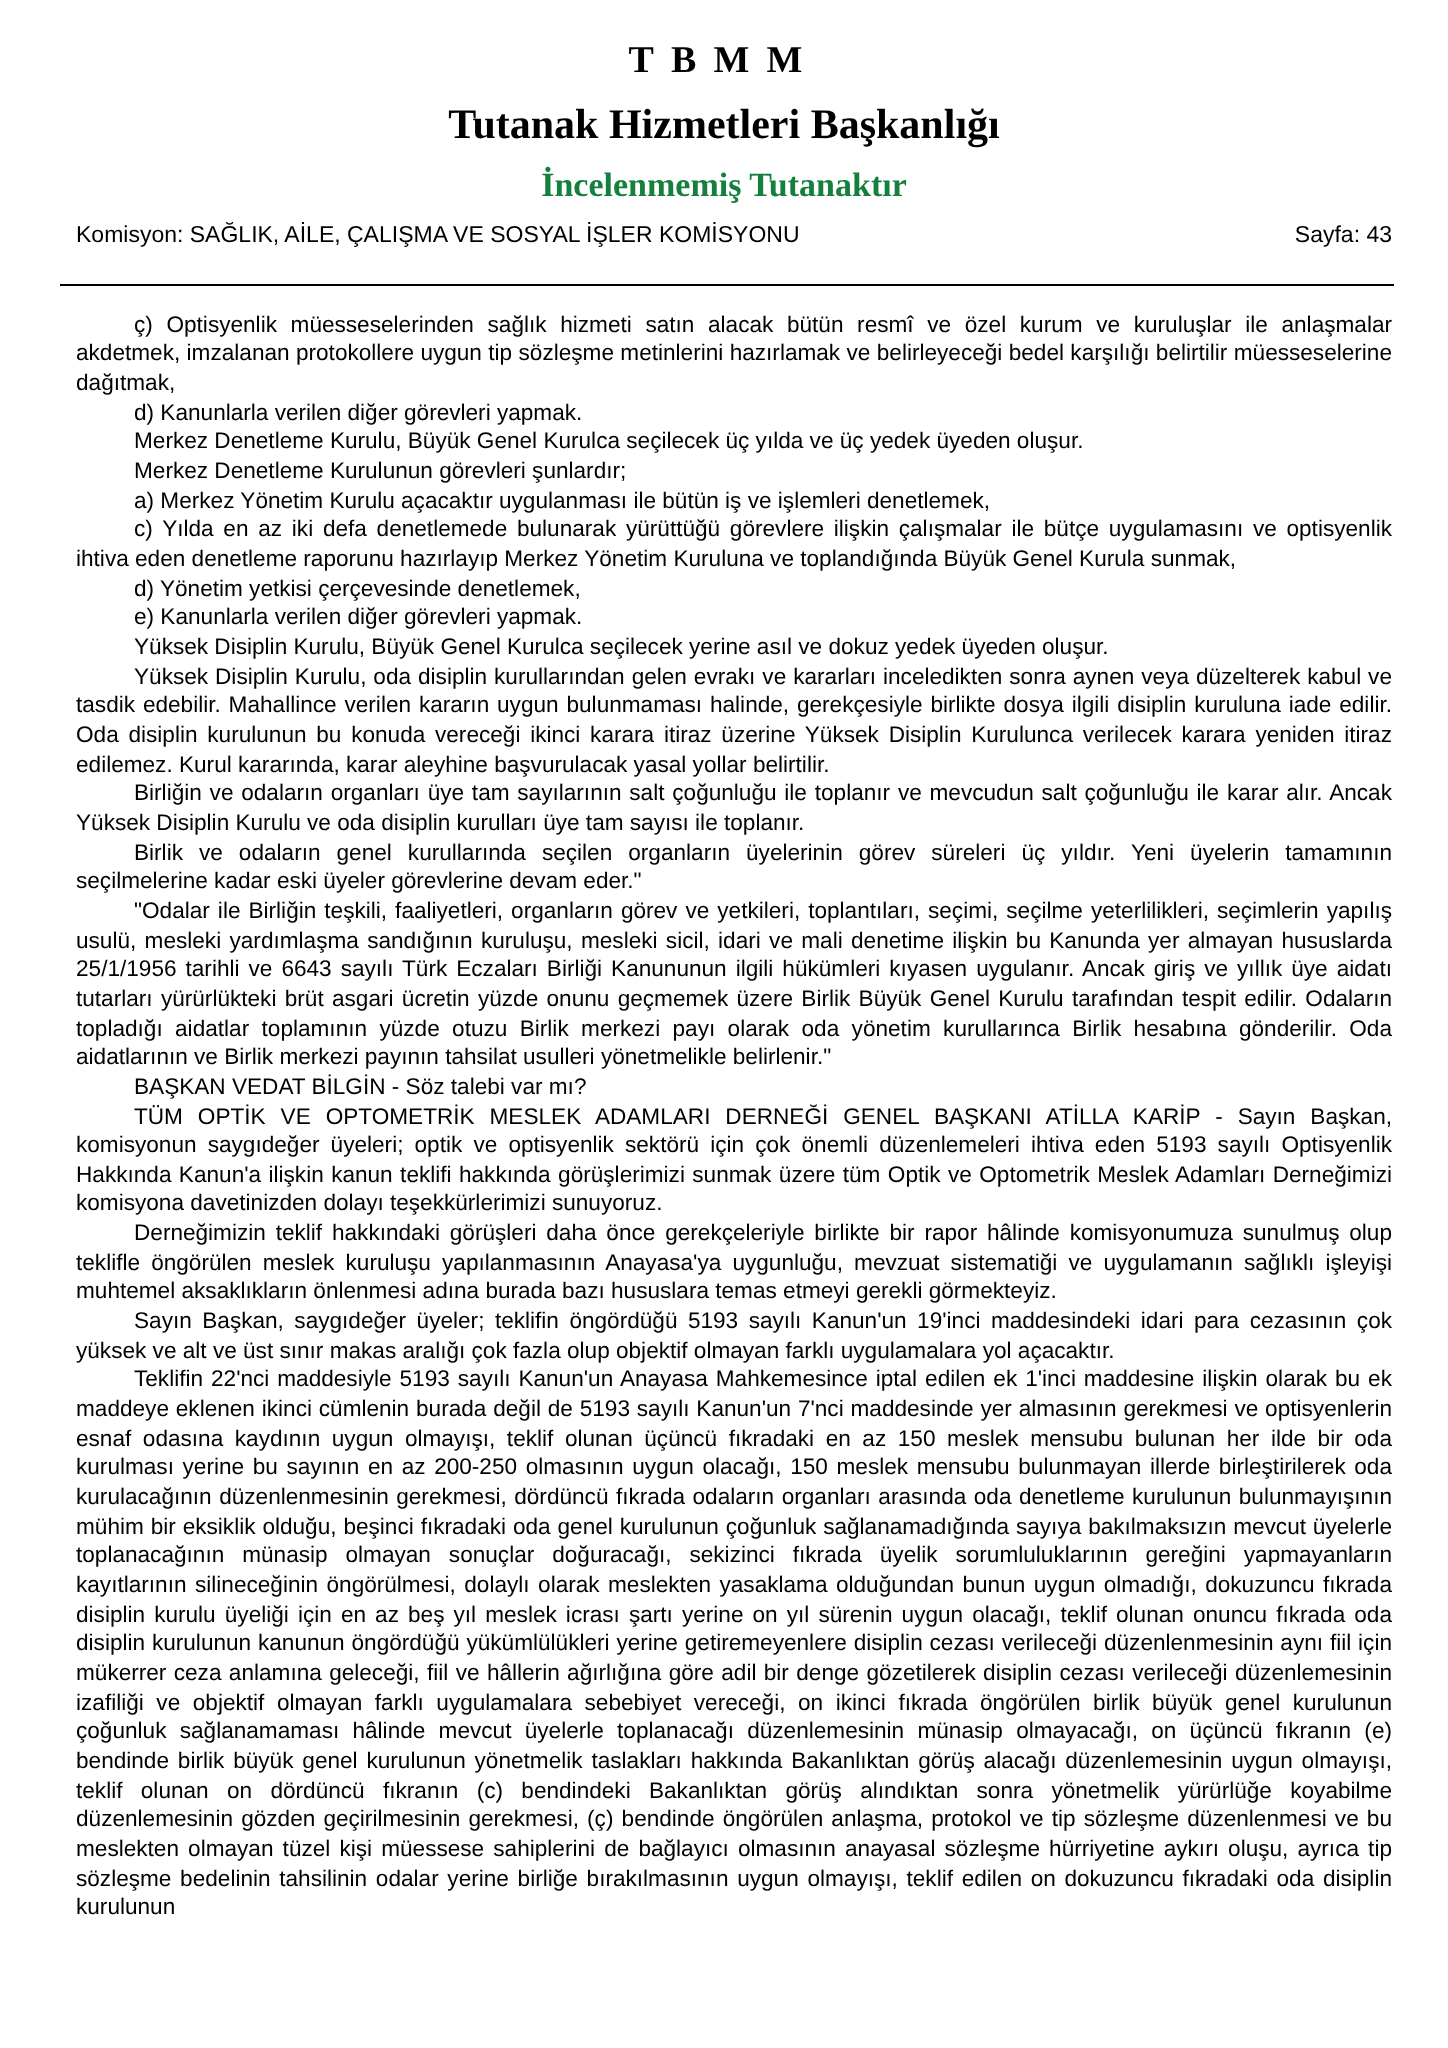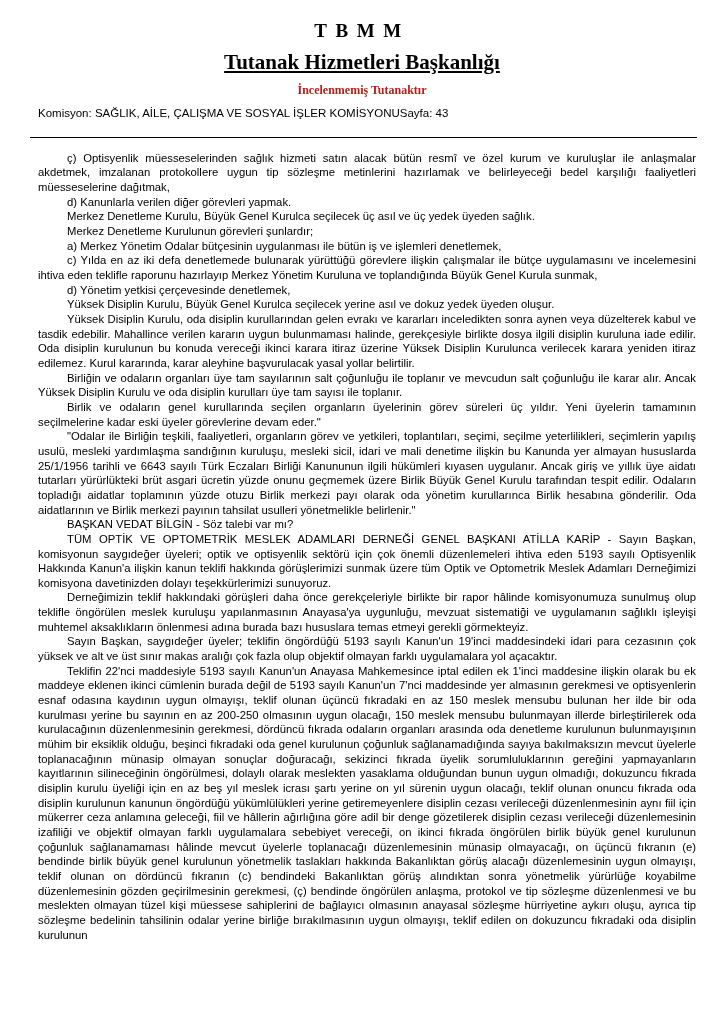--- a/index.html
+++ b/index.html
@@ -26,33 +26,32 @@
     font-size: 19px;
     letter-spacing: 0.45em;
     line-height: 1;
   }
   .dept-title {
     font-family: "Liberation Serif", serif;
     font-weight: bold;
     font-size: 21px;
     line-height: 1;
     margin-top: 12px;
-    text-decoration: underline;
   }
   .status-title {
     font-family: "Liberation Serif", serif;
     font-weight: bold;
-    font-size: 12px;
+    font-size: 17px;
     line-height: 1;
     margin-top: 11px;
-    color: #b91c1c;
+    color: #15803d;
   }
   .meta-row {
     display: flex;
-    justify-content: flex-start;
+    justify-content: space-between;
     align-items: baseline;
     margin: 11px 28px 16px 38px;
     font-size: 11.5px;
     line-height: 1.2;
   }
   .header-rule {
     border: none;
     border-top: 1.6px solid #000000;
     margin: 4px 27px 0 30px;
   }
@@ -79,27 +78,28 @@
     <div class="status-title">İncelenmemiş Tutanaktır</div>
   </div>
 
   <div class="meta-row">
     <span>Komisyon: SAĞLIK, AİLE, ÇALIŞMA VE SOSYAL İŞLER KOMİSYONU</span>
     <span>Sayfa: 43</span>
   </div>
   <hr class="header-rule">
 
   <div class="doc-body">
-    <p>ç) Optisyenlik müesseselerinden sağlık hizmeti satın alacak bütün resmî ve özel kurum ve kuruluşlar ile anlaşmalar akdetmek, imzalanan protokollere uygun tip sözleşme metinlerini hazırlamak ve belirleyeceği bedel karşılığı faaliyetleri müesseselerine dağıtmak,</p>
+    <p>ç) Optisyenlik müesseselerinden sağlık hizmeti satın alacak bütün resmî ve özel kurum ve kuruluşlar ile anlaşmalar akdetmek, imzalanan protokollere uygun tip sözleşme metinlerini hazırlamak ve belirleyeceği bedel karşılığı belirtilir müesseselerine dağıtmak,</p>
     <p>d) Kanunlarla verilen diğer görevleri yapmak.</p>
-    <p>Merkez Denetleme Kurulu, Büyük Genel Kurulca seçilecek üç asıl ve üç yedek üyeden sağlık.</p>
+    <p>Merkez Denetleme Kurulu, Büyük Genel Kurulca seçilecek üç yılda ve üç yedek üyeden oluşur.</p>
     <p>Merkez Denetleme Kurulunun görevleri şunlardır;</p>
-    <p>a) Merkez Yönetim Odalar bütçesinin uygulanması ile bütün iş ve işlemleri denetlemek,</p>
-    <p>c) Yılda en az iki defa denetlemede bulunarak yürüttüğü görevlere ilişkin çalışmalar ile bütçe uygulamasını ve incelemesini ihtiva eden teklifle raporunu hazırlayıp Merkez Yönetim Kuruluna ve toplandığında Büyük Genel Kurula sunmak,</p>
+    <p>a) Merkez Yönetim Kurulu açacaktır uygulanması ile bütün iş ve işlemleri denetlemek,</p>
+    <p>c) Yılda en az iki defa denetlemede bulunarak yürüttüğü görevlere ilişkin çalışmalar ile bütçe uygulamasını ve optisyenlik ihtiva eden denetleme raporunu hazırlayıp Merkez Yönetim Kuruluna ve toplandığında Büyük Genel Kurula sunmak,</p>
     <p>d) Yönetim yetkisi çerçevesinde denetlemek,</p>
+    <p>e) Kanunlarla verilen diğer görevleri yapmak.</p>
     <p>Yüksek Disiplin Kurulu, Büyük Genel Kurulca seçilecek yerine asıl ve dokuz yedek üyeden oluşur.</p>
     <p>Yüksek Disiplin Kurulu, oda disiplin kurullarından gelen evrakı ve kararları inceledikten sonra aynen veya düzelterek kabul ve tasdik edebilir. Mahallince verilen kararın uygun bulunmaması halinde, gerekçesiyle birlikte dosya ilgili disiplin kuruluna iade edilir. Oda disiplin kurulunun bu konuda vereceği ikinci karara itiraz üzerine Yüksek Disiplin Kurulunca verilecek karara yeniden itiraz edilemez. Kurul kararında, karar aleyhine başvurulacak yasal yollar belirtilir.</p>
     <p>Birliğin ve odaların organları üye tam sayılarının salt çoğunluğu ile toplanır ve mevcudun salt çoğunluğu ile karar alır. Ancak Yüksek Disiplin Kurulu ve oda disiplin kurulları üye tam sayısı ile toplanır.</p>
     <p>Birlik ve odaların genel kurullarında seçilen organların üyelerinin görev süreleri üç yıldır. Yeni üyelerin tamamının seçilmelerine kadar eski üyeler görevlerine devam eder."</p>
     <p>"Odalar ile Birliğin teşkili, faaliyetleri, organların görev ve yetkileri, toplantıları, seçimi, seçilme yeterlilikleri, seçimlerin yapılış usulü, mesleki yardımlaşma sandığının kuruluşu, mesleki sicil, idari ve mali denetime ilişkin bu Kanunda yer almayan hususlarda 25/1/1956 tarihli ve 6643 sayılı Türk Eczaları Birliği Kanununun ilgili hükümleri kıyasen uygulanır. Ancak giriş ve yıllık üye aidatı tutarları yürürlükteki brüt asgari ücretin yüzde onunu geçmemek üzere Birlik Büyük Genel Kurulu tarafından tespit edilir. Odaların topladığı aidatlar toplamının yüzde otuzu Birlik merkezi payı olarak oda yönetim kurullarınca Birlik hesabına gönderilir. Oda aidatlarının ve Birlik merkezi payının tahsilat usulleri yönetmelikle belirlenir."</p>
     <p>BAŞKAN VEDAT BİLGİN - Söz talebi var mı?</p>
     <p>TÜM OPTİK VE OPTOMETRİK MESLEK ADAMLARI DERNEĞİ GENEL BAŞKANI ATİLLA KARİP - Sayın Başkan, komisyonun saygıdeğer üyeleri; optik ve optisyenlik sektörü için çok önemli düzenlemeleri ihtiva eden 5193 sayılı Optisyenlik Hakkında Kanun'a ilişkin kanun teklifi hakkında görüşlerimizi sunmak üzere tüm Optik ve Optometrik Meslek Adamları Derneğimizi komisyona davetinizden dolayı teşekkürlerimizi sunuyoruz.</p>
     <p>Derneğimizin teklif hakkındaki görüşleri daha önce gerekçeleriyle birlikte bir rapor hâlinde komisyonumuza sunulmuş olup teklifle öngörülen meslek kuruluşu yapılanmasının Anayasa'ya uygunluğu, mevzuat sistematiği ve uygulamanın sağlıklı işleyişi muhtemel aksaklıkların önlenmesi adına burada bazı hususlara temas etmeyi gerekli görmekteyiz.</p>
     <p>Sayın Başkan, saygıdeğer üyeler; teklifin öngördüğü 5193 sayılı Kanun'un 19'inci maddesindeki idari para cezasının çok yüksek ve alt ve üst sınır makas aralığı çok fazla olup objektif olmayan farklı uygulamalara yol açacaktır.</p>
     <p>Teklifin 22'nci maddesiyle 5193 sayılı Kanun'un Anayasa Mahkemesince iptal edilen ek 1'inci maddesine ilişkin olarak bu ek maddeye eklenen ikinci cümlenin burada değil de 5193 sayılı Kanun'un 7'nci maddesinde yer almasının gerekmesi ve optisyenlerin esnaf odasına kaydının uygun olmayışı, teklif olunan üçüncü fıkradaki en az 150 meslek mensubu bulunan her ilde bir oda kurulması yerine bu sayının en az 200-250 olmasının uygun olacağı, 150 meslek mensubu bulunmayan illerde birleştirilerek oda kurulacağının düzenlenmesinin gerekmesi, dördüncü fıkrada odaların organları arasında oda denetleme kurulunun bulunmayışının mühim bir eksiklik olduğu, beşinci fıkradaki oda genel kurulunun çoğunluk sağlanamadığında sayıya bakılmaksızın mevcut üyelerle toplanacağının münasip olmayan sonuçlar doğuracağı, sekizinci fıkrada üyelik sorumluluklarının gereğini yapmayanların kayıtlarının silineceğinin öngörülmesi, dolaylı olarak meslekten yasaklama olduğundan bunun uygun olmadığı, dokuzuncu fıkrada disiplin kurulu üyeliği için en az beş yıl meslek icrası şartı yerine on yıl sürenin uygun olacağı, teklif olunan onuncu fıkrada oda disiplin kurulunun kanunun öngördüğü yükümlülükleri yerine getiremeyenlere disiplin cezası verileceği düzenlenmesinin aynı fiil için mükerrer ceza anlamına geleceği, fiil ve hâllerin ağırlığına göre adil bir denge gözetilerek disiplin cezası verileceği düzenlemesinin izafiliği ve objektif olmayan farklı uygulamalara sebebiyet vereceği, on ikinci fıkrada öngörülen birlik büyük genel kurulunun çoğunluk sağlanamaması hâlinde mevcut üyelerle toplanacağı düzenlemesinin münasip olmayacağı, on üçüncü fıkranın (e) bendinde birlik büyük genel kurulunun yönetmelik taslakları hakkında Bakanlıktan görüş alacağı düzenlemesinin uygun olmayışı, teklif olunan on dördüncü fıkranın (c) bendindeki Bakanlıktan görüş alındıktan sonra yönetmelik yürürlüğe koyabilme düzenlemesinin gözden geçirilmesinin gerekmesi, (ç) bendinde öngörülen anlaşma, protokol ve tip sözleşme düzenlenmesi ve bu meslekten olmayan tüzel kişi müessese sahiplerini de bağlayıcı olmasının anayasal sözleşme hürriyetine aykırı oluşu, ayrıca tip sözleşme bedelinin tahsilinin odalar yerine birliğe bırakılmasının uygun olmayışı, teklif edilen on dokuzuncu fıkradaki oda disiplin kurulunun</p>

